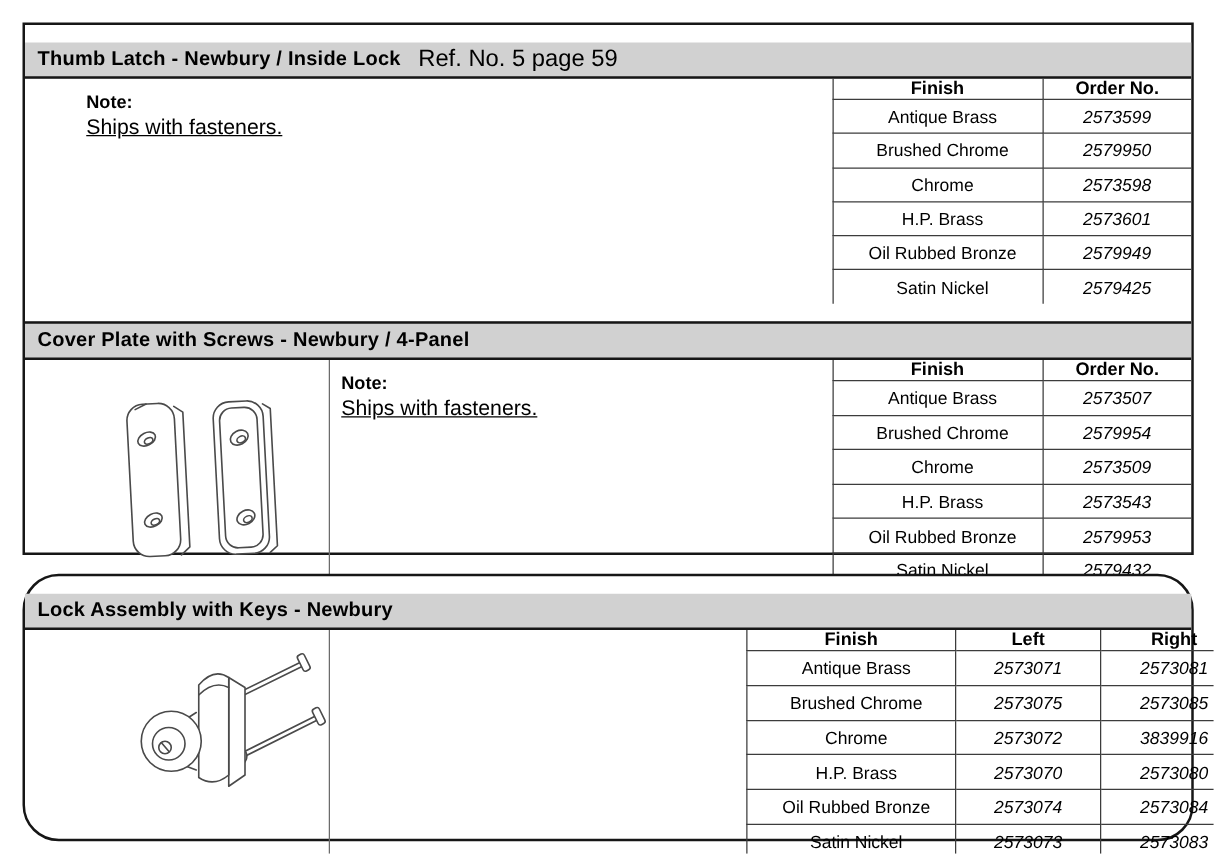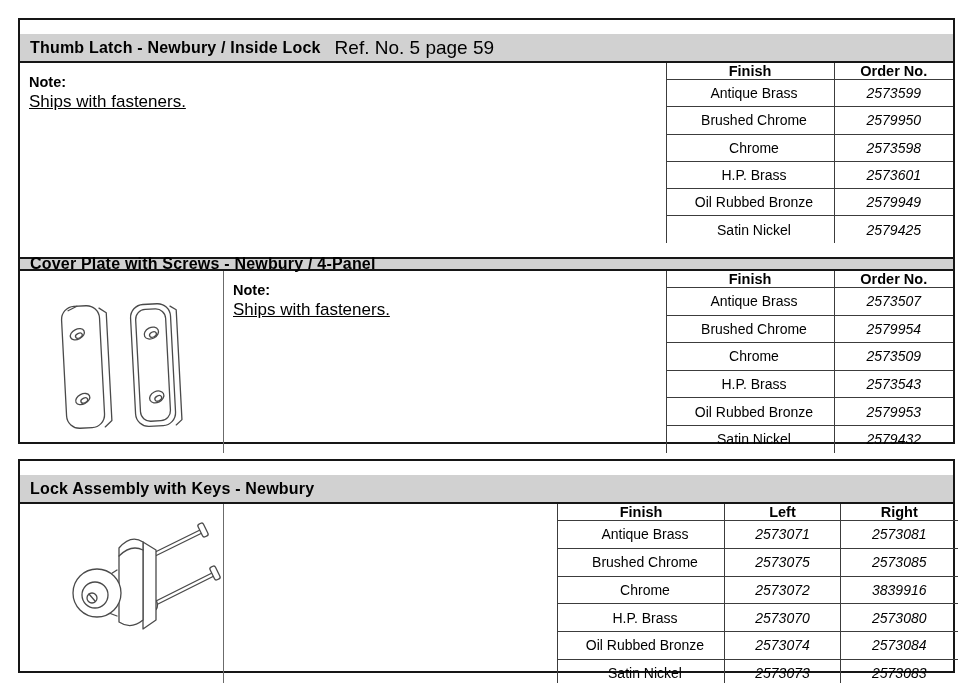--- a/index.html
+++ b/index.html
@@ -1,28 +1,28 @@
 <!DOCTYPE html>
 <html><head>
 <meta charset="utf-8">
 <style>
   html,body{margin:0;padding:0;background:#ffffff;}
   body{font-family:"Liberation Sans","DejaVu Sans",sans-serif;color:#000;}
   .page{position:relative;width:971px;height:683px;background:#ffffff;overflow:hidden;}
   .box{position:absolute;left:18px;width:937px;border:2px solid #161616;box-sizing:border-box;background:#fff;}
   .box1{top:18px;height:426px;}
-  .box2{top:459px;height:214px;}
+  .box2{top:459px;height:214px;border-radius:29px;}
 
   .section-header{display:flex;align-items:center;background:#d1d1d1;padding-left:10px;box-sizing:border-box;height:27px;margin-top:14px;}
-  .section-header.mid{border-top:2px solid #161616;border-bottom:2px solid #161616;height:14px;}
+  .section-header.mid{border-top:2px solid #161616;border-bottom:2px solid #161616;height:31px;}
   .section-header.first{border-bottom:2px solid #161616;height:29px;}
   .section-title{font-weight:bold;font-size:16px;letter-spacing:.2px;}
   .section-ref{font-size:19px;margin-left:14px;}
 
-  .content-row{display:flex;box-sizing:border-box;}
+  .content-row{display:flex;box-sizing:border-box;padding-left:40px;}
   .row1{height:180px;}
   .row2{height:182px;}
   .row3{height:183px;}
 
   .note-cell{flex:1;padding:10px 10px 0 9px;box-sizing:border-box;}
   .note-label{font-weight:bold;font-size:14.5px;line-height:19px;}
   .note-text{font-size:17px;line-height:19px;text-decoration:underline;}
 
   .image-cell{width:204px;min-width:204px;border-right:1px solid #6b6b6b;box-sizing:border-box;
               display:flex;align-items:flex-start;justify-content:center;}

